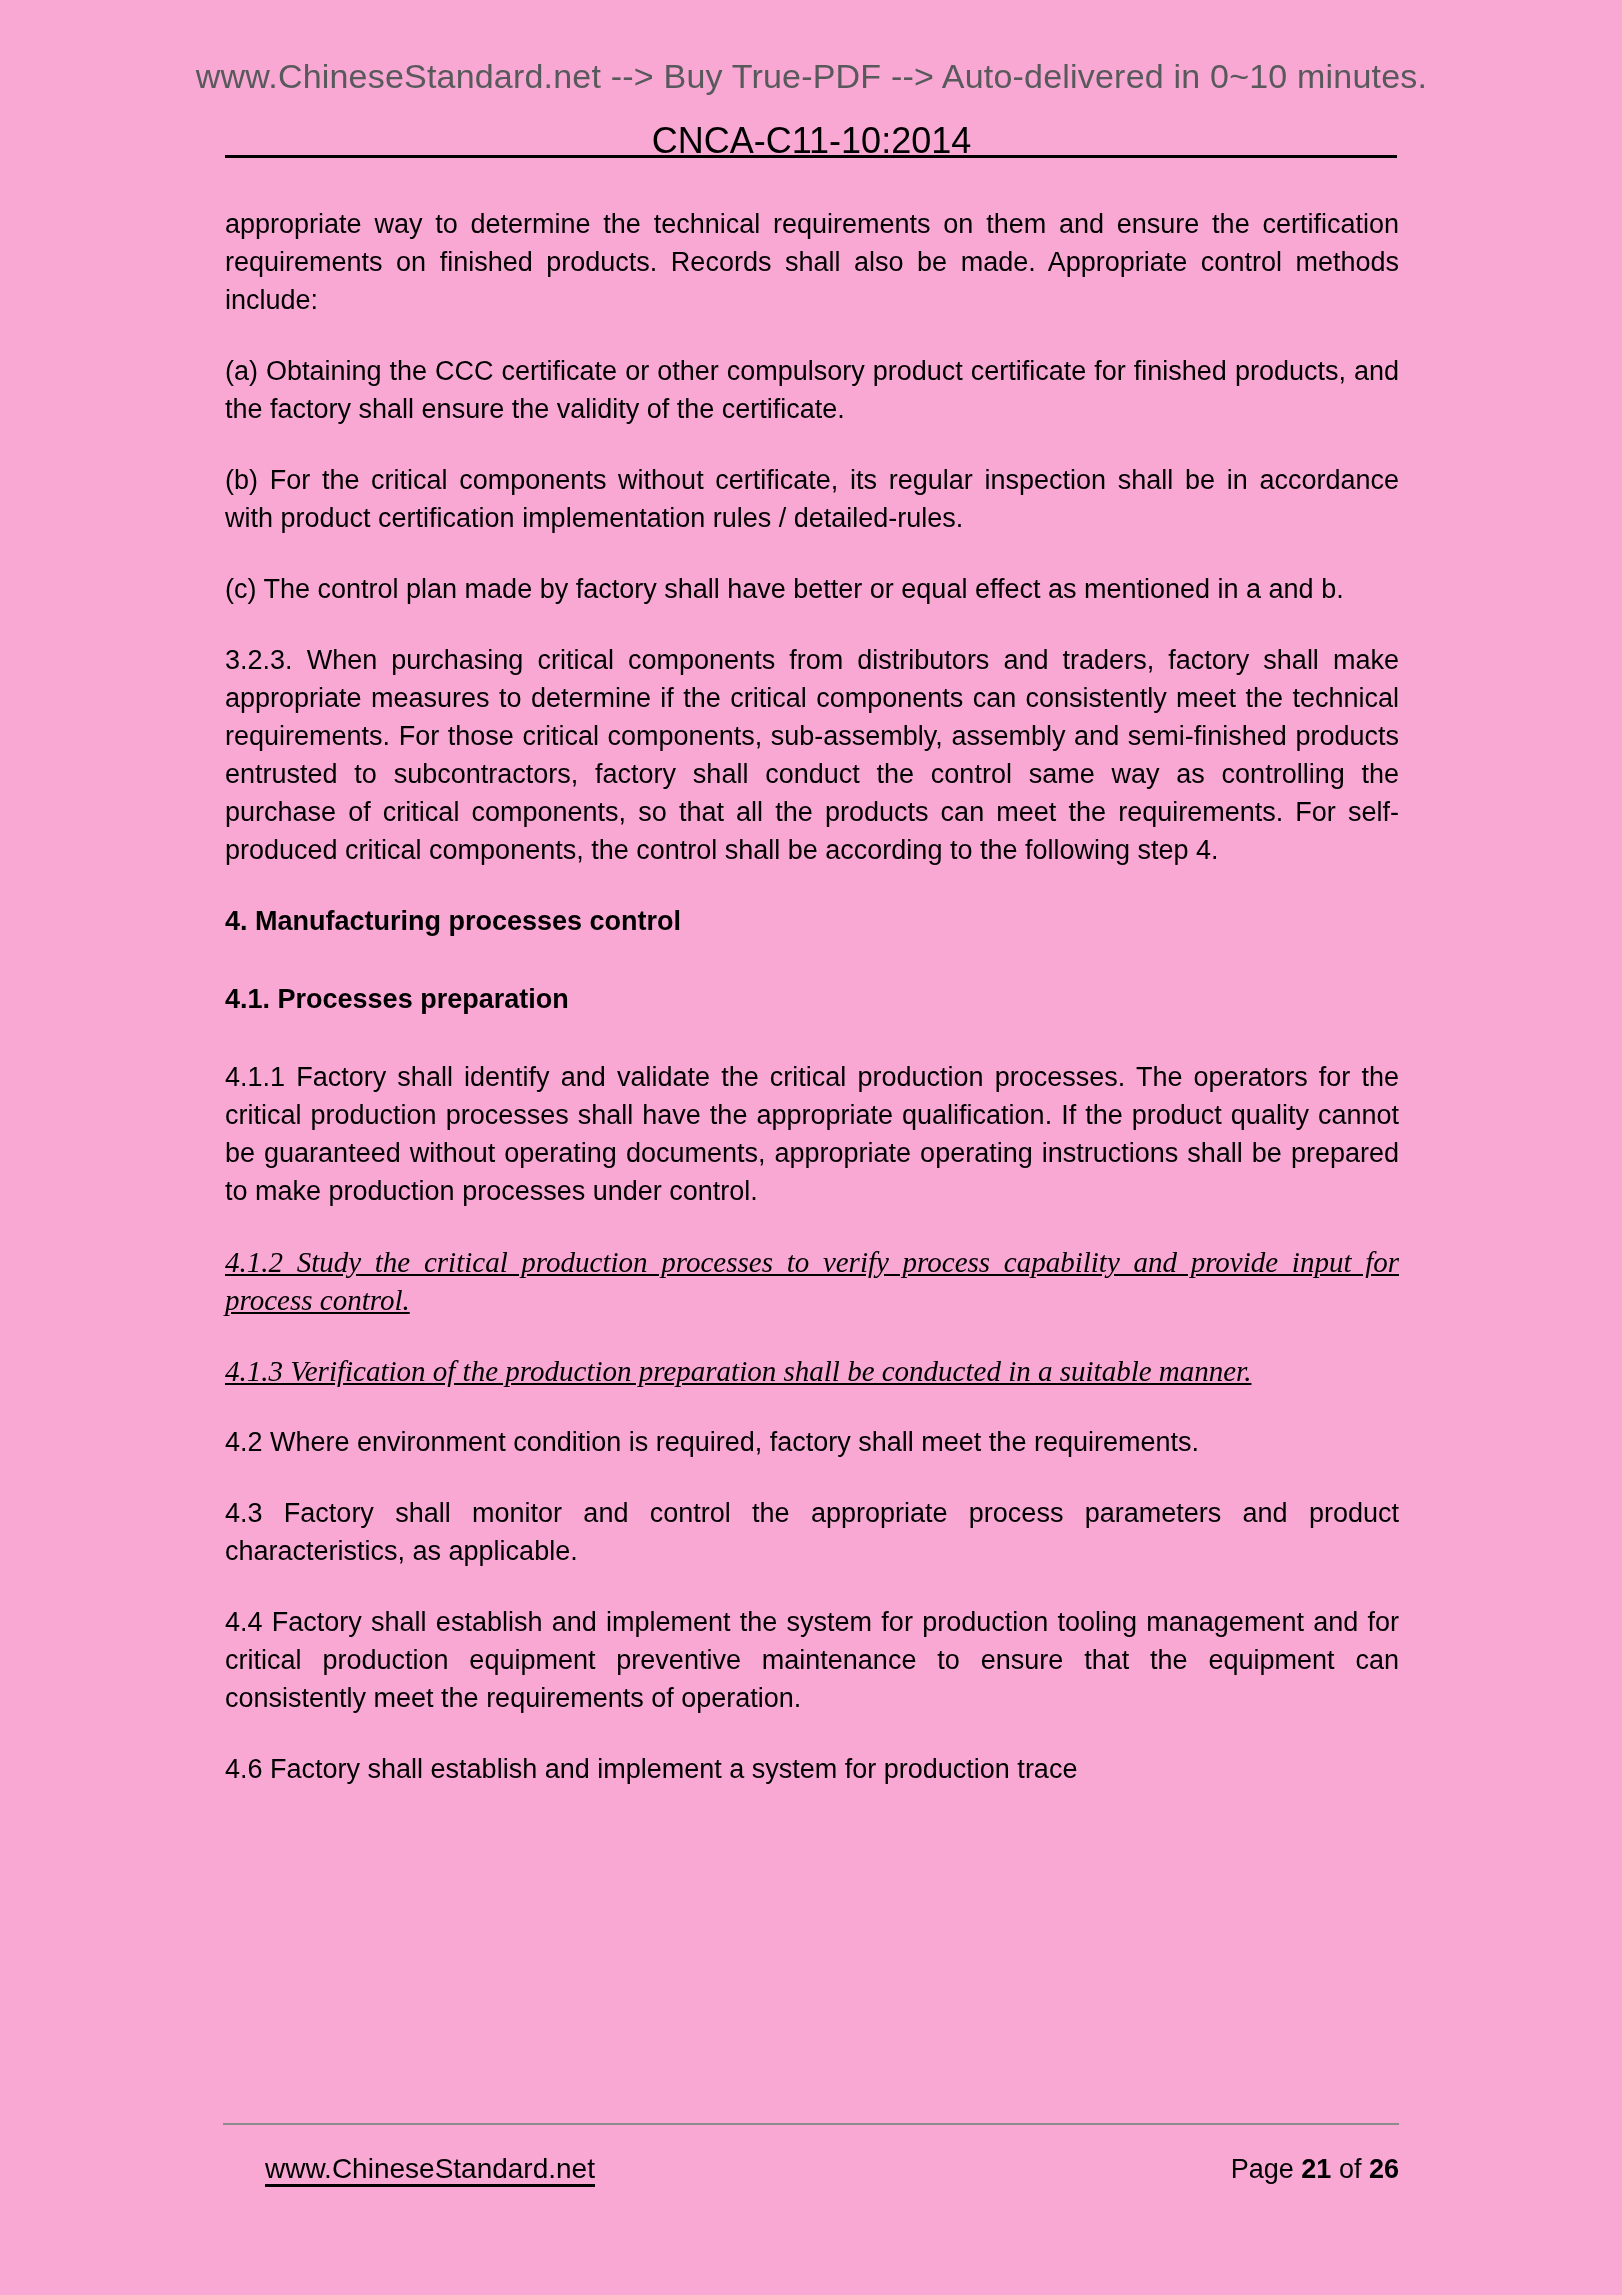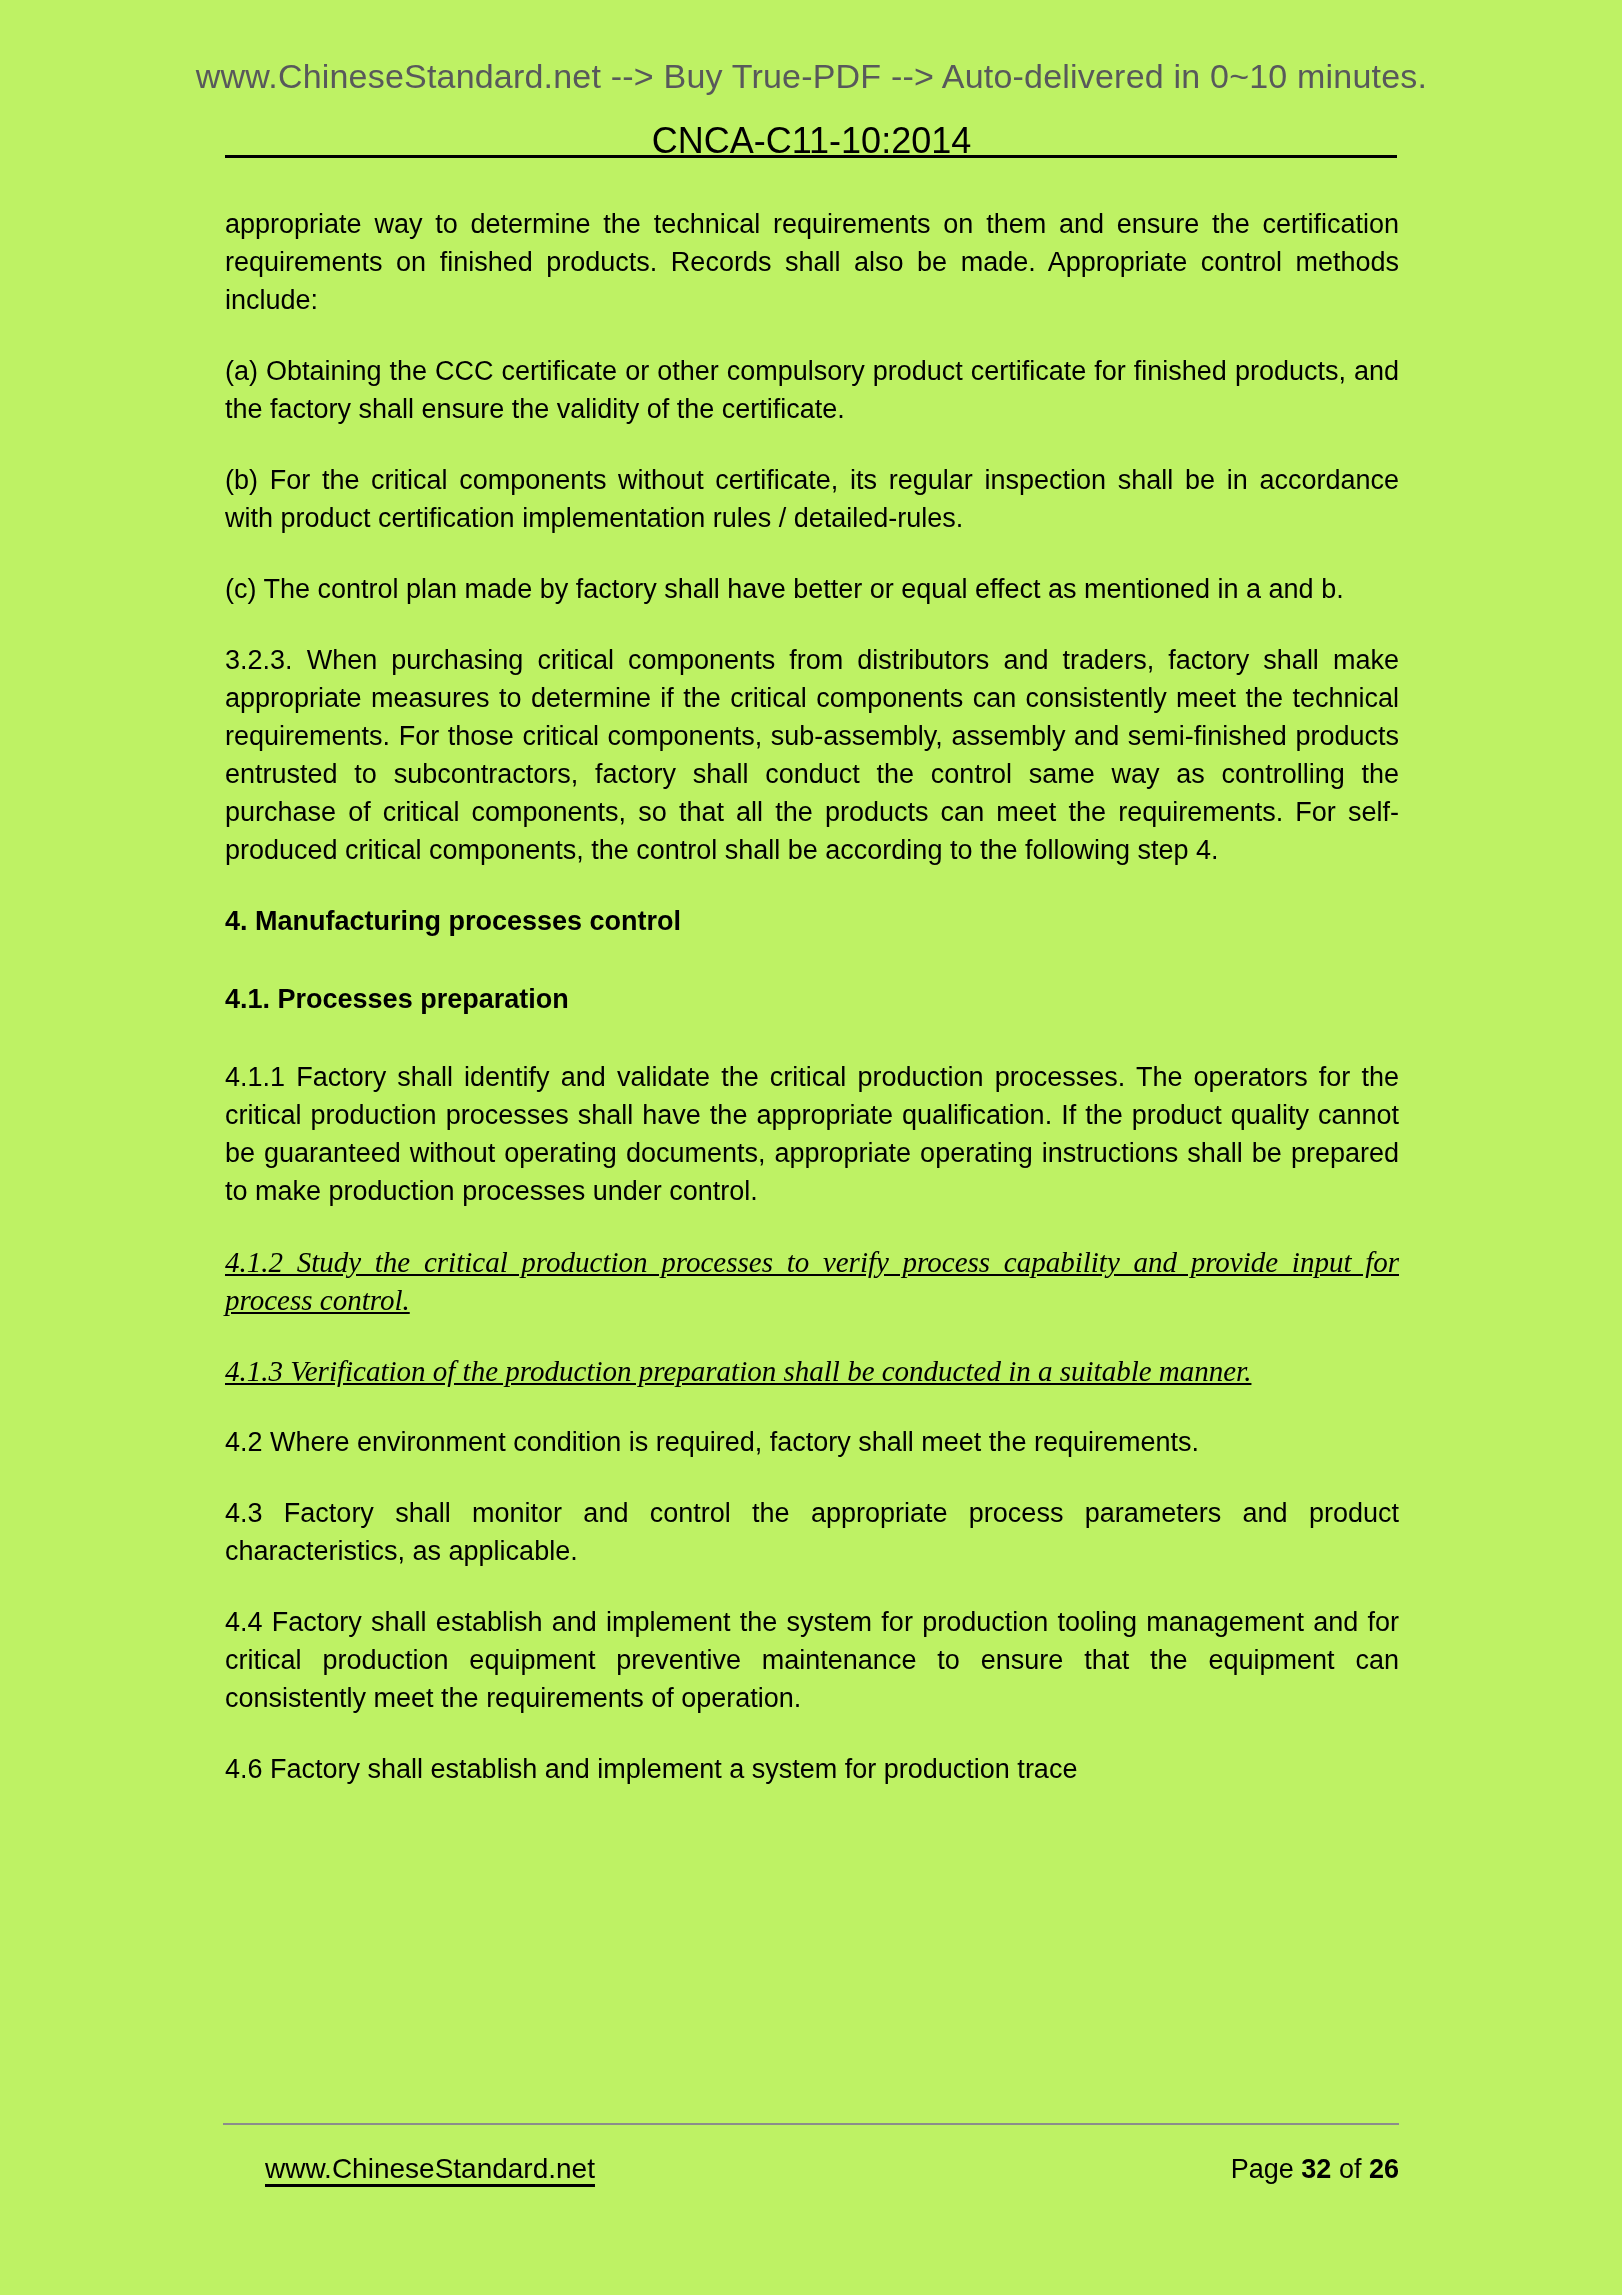--- a/index.html
+++ b/index.html
@@ -1,20 +1,20 @@
 <!DOCTYPE html>
 <html style="font-size:13.3px"><head>
 <meta charset="utf-8">
 <style>
   html,body { margin:0; padding:0; background:#ffffff; }
   .page {
     position:relative;
     width:1623px;
     height:2295px;
-    background:#bef264;
+    background:#f9a8d4;
     font-family:"Liberation Sans", sans-serif;
     color:#000000;
     overflow:hidden;
   }
   .banner {
     position:absolute;
     top:58px; left:0; right:0;
     text-align:center;
     font-size:34px;
     line-height:1.1;
@@ -115,17 +115,17 @@
       <p class="normal">4.2 Where environment condition is required, factory shall meet the requirements.</p>
       <p class="normal">4.3 Factory shall monitor and control the appropriate process parameters and product characteristics, as applicable.</p>
       <p class="normal">4.4 Factory shall establish and implement the system for production tooling management and for critical production equipment preventive maintenance to ensure that the equipment can consistently meet the requirements of operation.</p>
       <p class="normal">4.6 Factory shall establish and implement a system for production trace</p>
     </div>
 
   <hr class="footer-rule">
 
   <div class="footer-row">
     <span class="site-link">www.ChineseStandard.net</span>
-    <span class="page-label"><span>Page</span> <b>32</b> <span>of</span> <b>26</b></span>
+    <span class="page-label"><span>Page</span> <b>21</b> <span>of</span> <b>26</b></span>
   </div>
 
 </div>
 
 
 </body></html>

